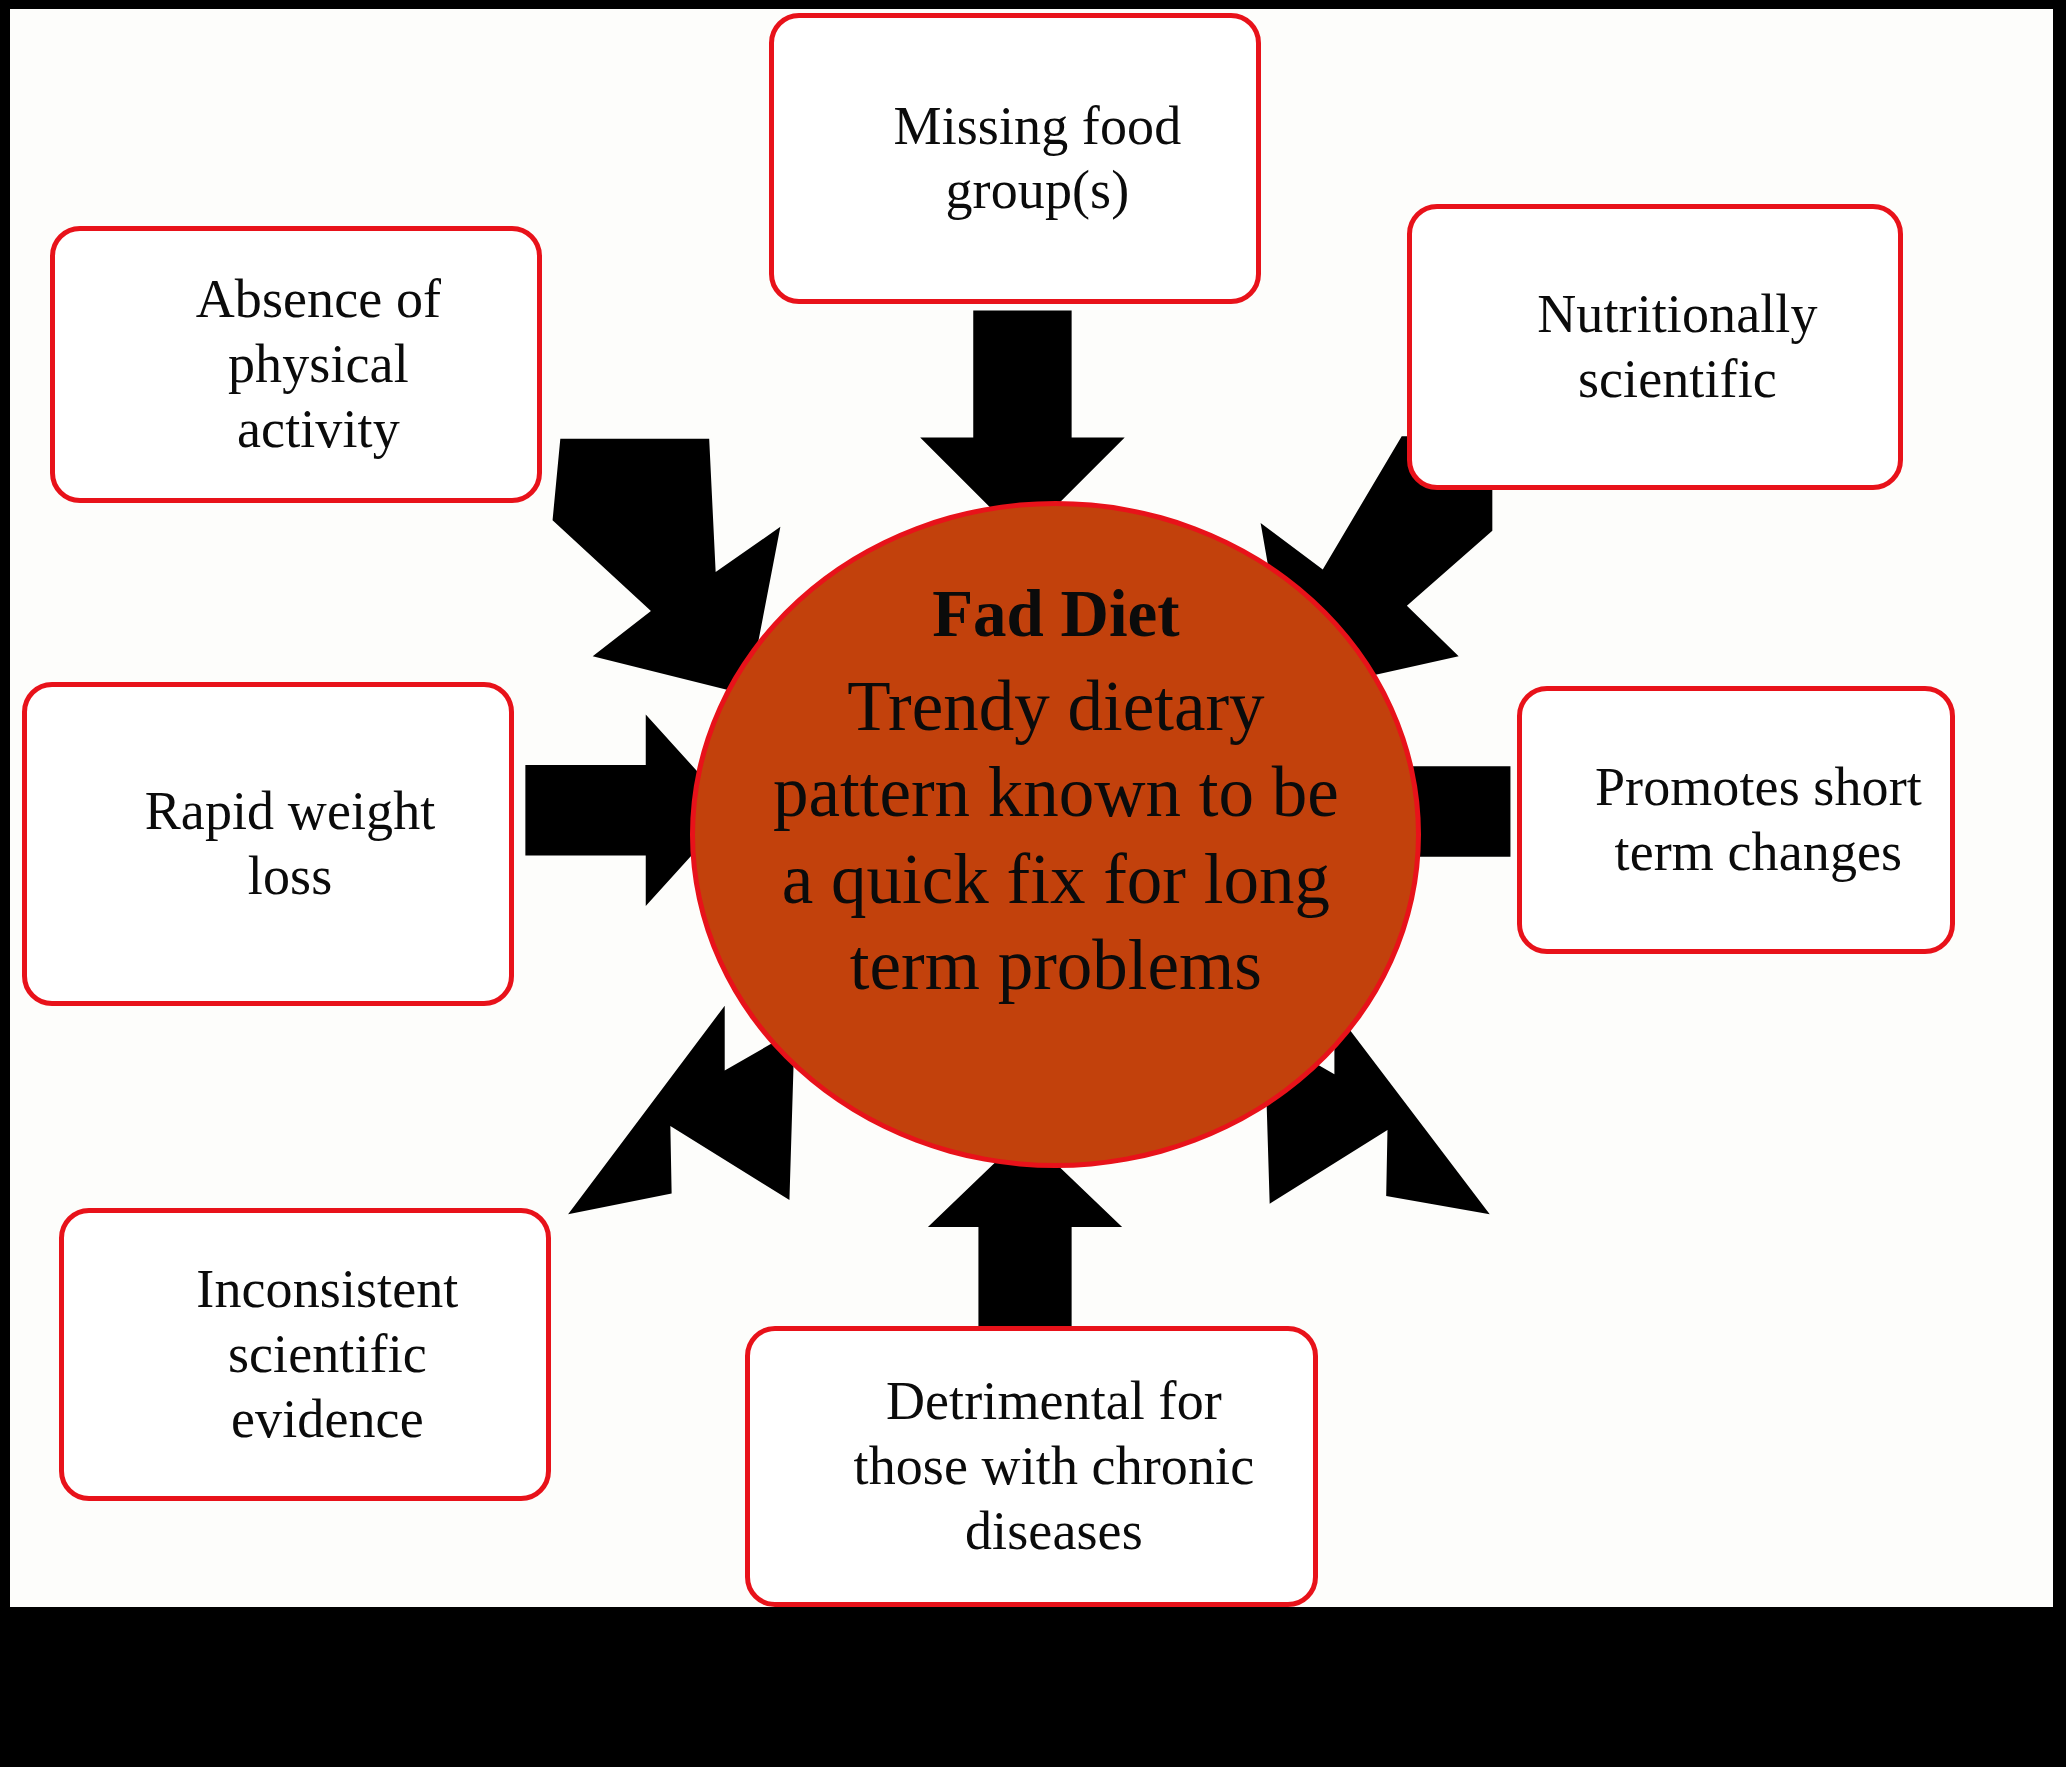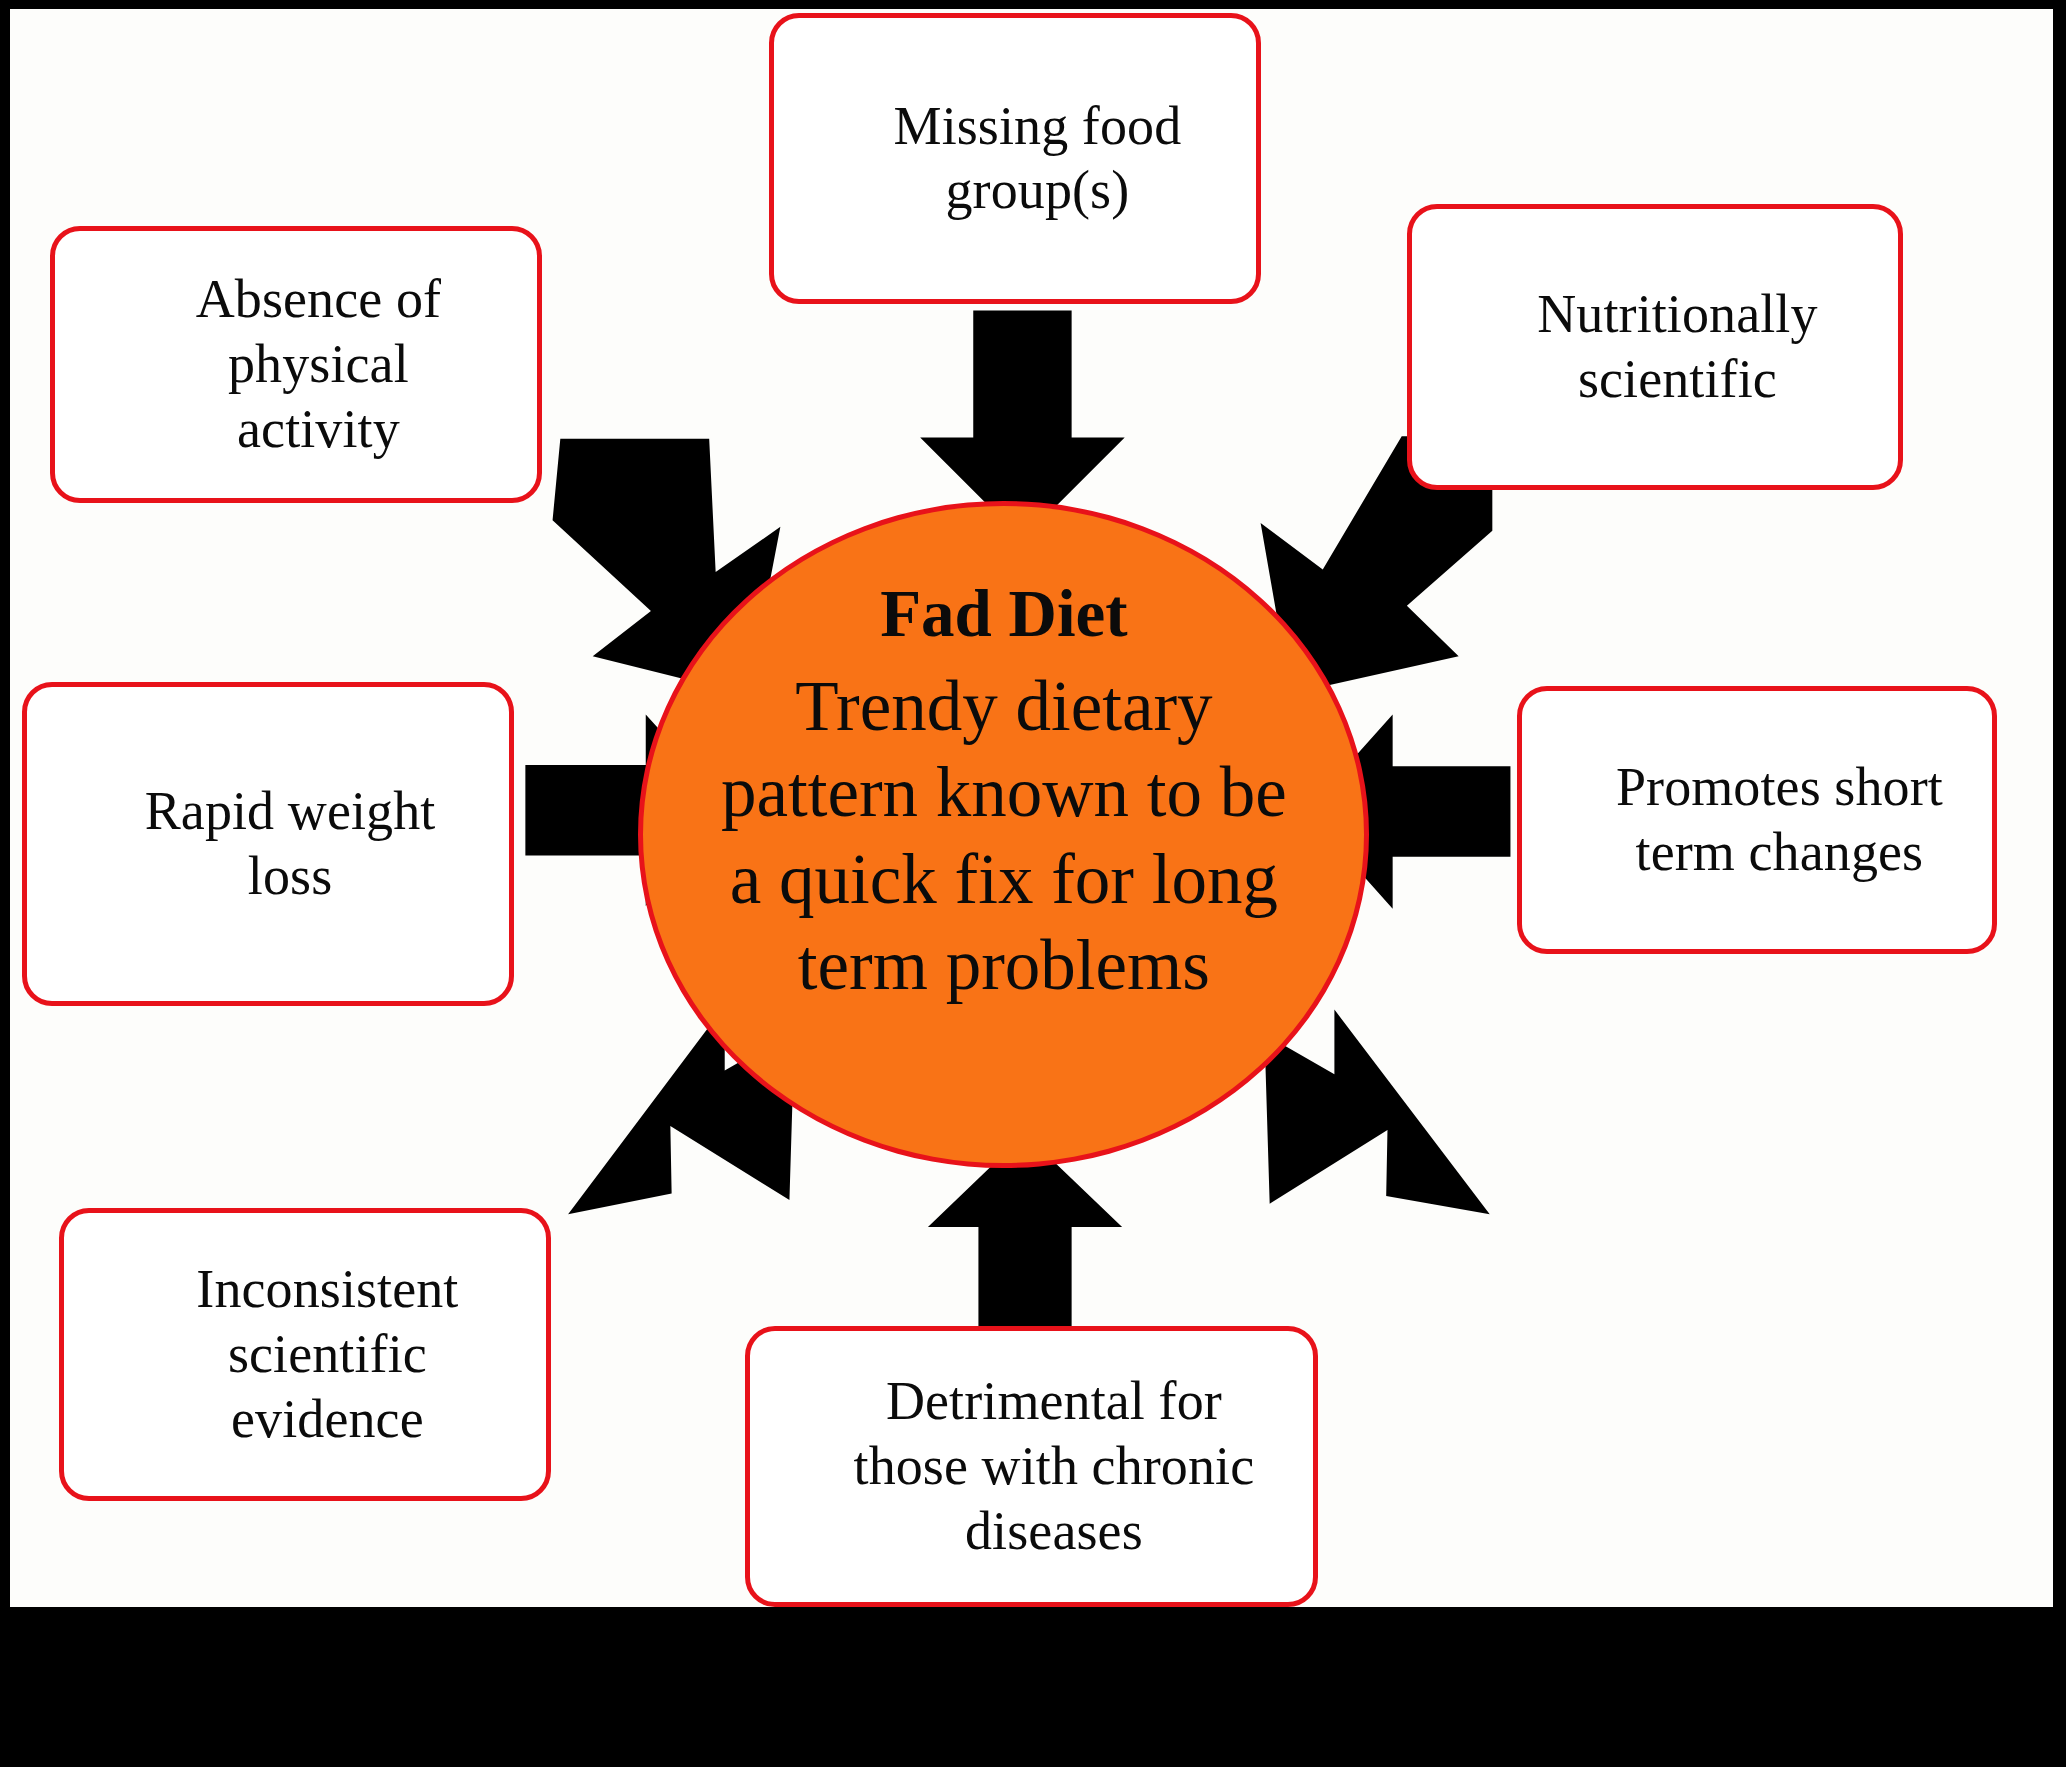--- a/index.html
+++ b/index.html
@@ -62,36 +62,36 @@
     letter-spacing: 0.1px;
     padding: 0 11.7px;
     white-space: pre-line;
   }
 
   
   #box-absence-physical-activity { left: 40px;   top: 217px;  width: 492px;  height: 277px; }
   #box-missing-food-group        { left: 759px; top: 3.9px;    width: 492px;  height: 291px; }
   #box-nutritionally-inadequate  { left: 1397px; top: 195px;  width: 496px;  height: 286px; }
   #box-rapid-weight-loss         { left: 11.7px;   top: 673px; width: 492px;  height: 324px; }
-  #box-promotes-short-term       { left: 1507px; top: 677px; width: 480px;  height: 268px; }
+  #box-promotes-short-term       { left: 1507px; top: 677px; width: 438px;  height: 268px; }
   #box-inconsistent-evidence     { left: 49px;   top: 1199px; width: 492px;  height: 293px; }
   #box-detrimental-chronic       { left: 735px; top: 1317px; width: 573px;  height: 281px; }
   #box-maintenance-issues        { left: 1393px; top: 1181px; width: 500px;  height: 281px; }
 
   
   #center-ellipse {
     position: absolute;
-    left: 628px;
+    left: 680px;
     top: 492px;
     width: 731px;
     height: 667px;
     box-sizing: border-box;
     border: 5.8px solid #e8121a;
     border-radius: 50%;
-    background: #f97316;
+    background: #c2410c;
     z-index: 4;
     display: flex;
     flex-direction: column;
     align-items: center;
     justify-content: flex-start;
     padding-top: 72px;
     text-align: center;
   }
   #center-title {
     font-weight: bold;

